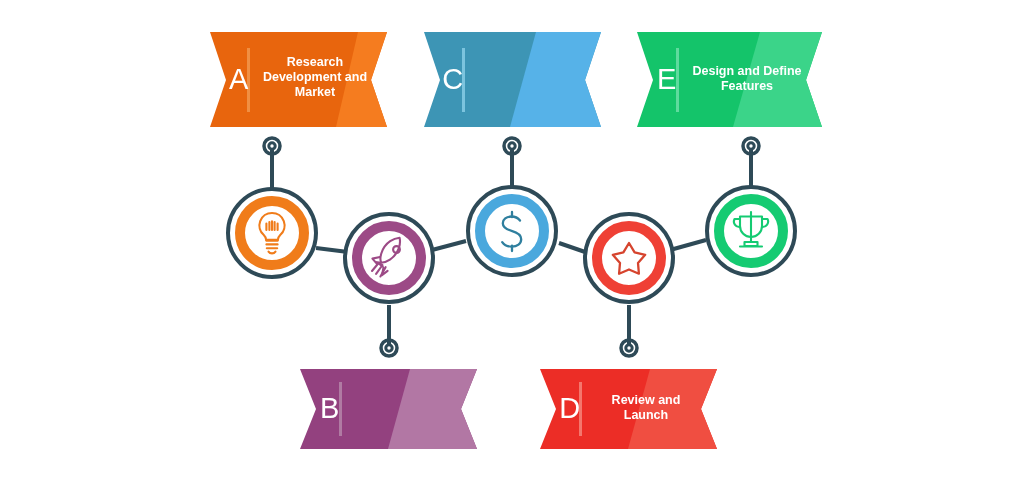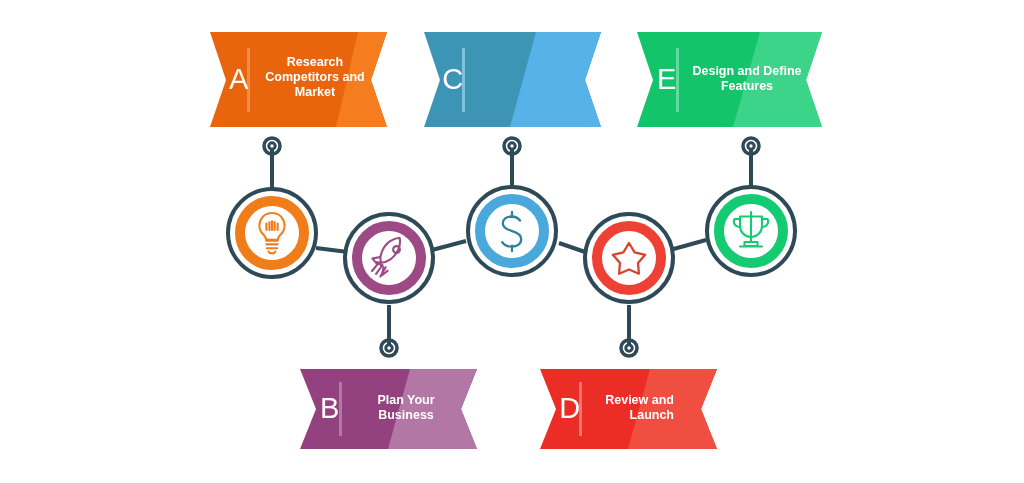--- a/index.html
+++ b/index.html
@@ -172,26 +172,25 @@
         <path d="M762,219 l5.5,0 a5.5,5.5 0 0 1 -5.5,8"></path>
         <path d="M751,212 l0,25"></path>
         <path d="M751,237 l0,5"></path>
         <path d="M744.5,242 l13,0 l0,4 l-13,0 Z"></path>
         <path d="M740,246.5 l22,0"></path>
       </g>
     </g>
   </svg>
 
   <div class="ribbon-letter" style="left:226px;top:65px;width:26px;text-align:center;">A</div>
-  <div class="ribbon-text" style="left:257px;top:55px;width:116px;">Research Competitors and Market</div>
+  <div class="ribbon-text" style="left:257px;top:55px;width:116px;">Research Development and Market</div>
 
   <div class="ribbon-letter" style="left:440px;top:65px;width:26px;text-align:center;">C</div>
 
   <div class="ribbon-letter" style="left:654px;top:65px;width:26px;text-align:center;">E</div>
   <div class="ribbon-text" style="left:684px;top:64px;width:126px;text-align:center;">Design and Define Features</div>
 
   <div class="ribbon-letter" style="left:317px;top:394px;width:26px;text-align:center;">B</div>
-  <div class="ribbon-text" style="left:350px;top:393px;width:112px;">Plan Your Business</div>
 
   <div class="ribbon-letter" style="left:557px;top:394px;width:26px;text-align:center;">D</div>
-  <div class="ribbon-text" style="left:562px;top:393px;width:112px;text-align:right;">Review and Launch</div>
+  <div class="ribbon-text" style="left:590px;top:393px;width:112px;">Review and Launch</div>
 
 </div>
 
 </body></html>

